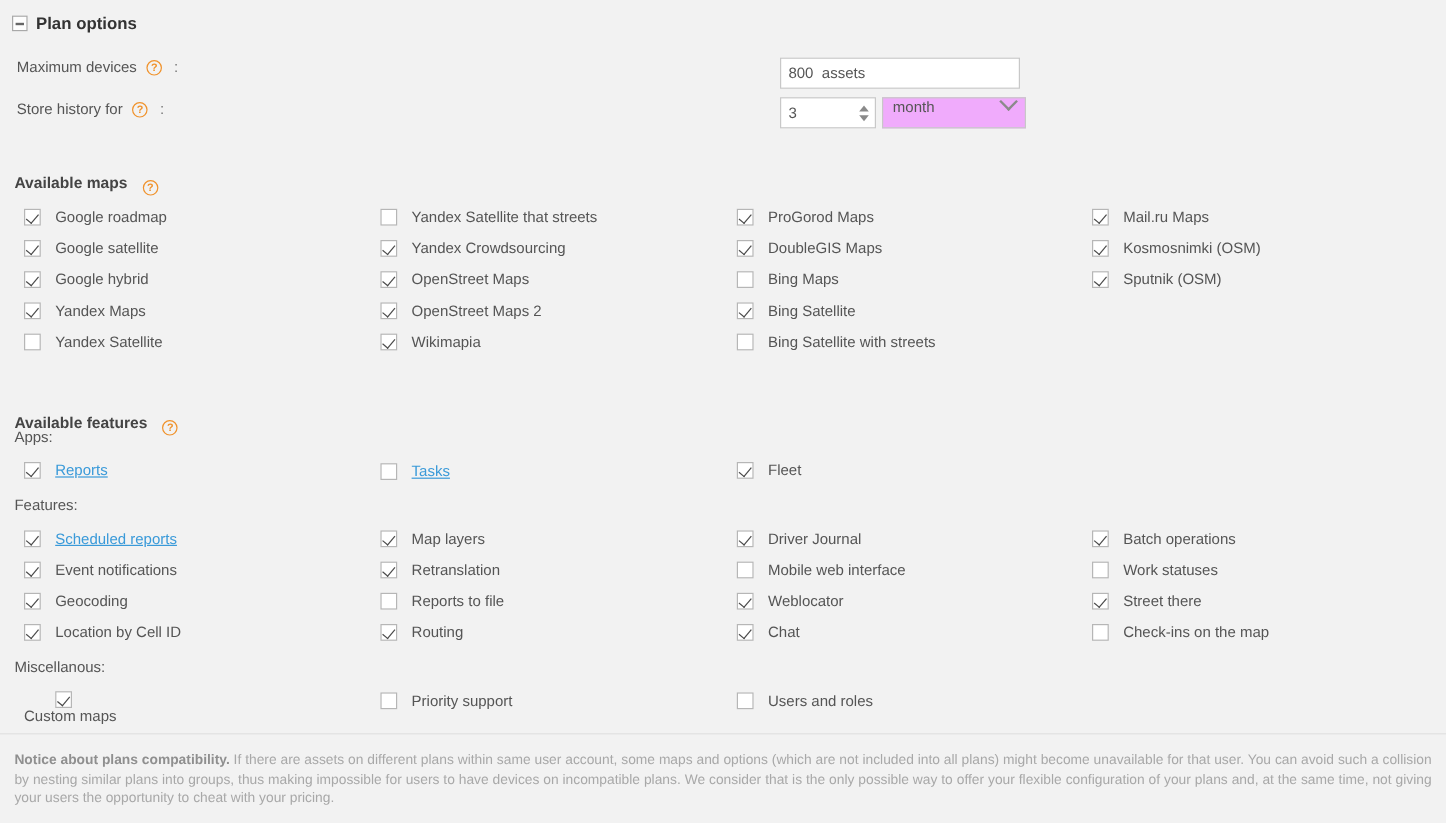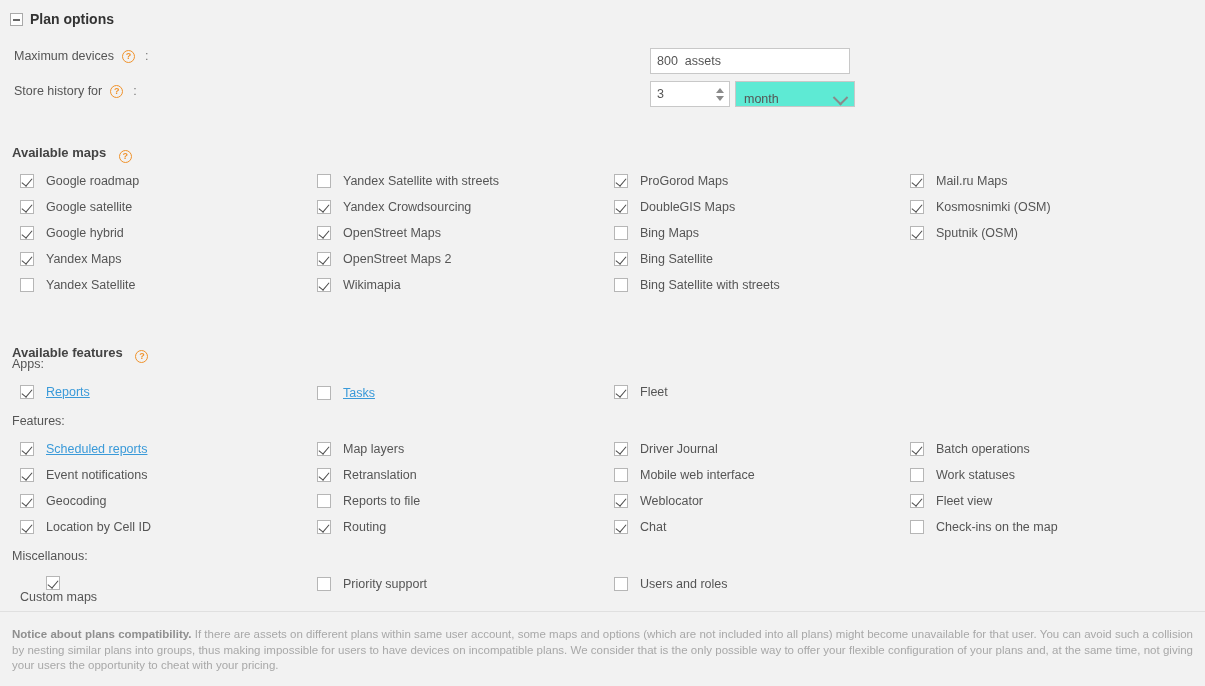--- a/index.html
+++ b/index.html
@@ -124,23 +124,23 @@
     border-right: 4px solid transparent;
   }
   .spin-up { border-bottom: 5px solid #8a8a8a; }
   .spin-dn { border-top: 5px solid #8a8a8a; }
 
   .select-wrap {
     width: 120px;
     height: 26px;
     box-sizing: border-box;
     border: 1px solid #c8c8c8;
-    background: #5eead4;
-    display: flex;
-    align-items: flex-end;
+    background: #f0abfc;
+    display: flex;
+    align-items: flex-start;
     padding: 0 8px;
     margin-left: 5px;
   }
   .select-wrap .val { flex: 1; font-size: 12.5px; color: #555; }
   .chev {
     width: 9px; height: 9px;
     border-right: 2px solid #8a8a8a;
     border-bottom: 2px solid #8a8a8a;
     transform: rotate(45deg) translate(-2px,-2px);
   }
@@ -280,21 +280,21 @@
     <div class="cb-item" style="left: 20px; top: 251px;">
       <span class="cb checked"></span>
       <span class="cb-label">Yandex Maps</span>
     </div>
     <div class="cb-item" style="left: 20px; top: 277px;">
       <span class="cb"></span>
       <span class="cb-label">Yandex Satellite</span>
     </div>
     <div class="cb-item" style="left: 317px; top: 173px;">
       <span class="cb"></span>
-      <span class="cb-label">Yandex Satellite with streets</span>
+      <span class="cb-label">Yandex Satellite that streets</span>
     </div>
     <div class="cb-item" style="left: 317px; top: 199px;">
       <span class="cb checked"></span>
       <span class="cb-label">Yandex Crowdsourcing</span>
     </div>
     <div class="cb-item" style="left: 317px; top: 225px;">
       <span class="cb checked"></span>
       <span class="cb-label">OpenStreet Maps</span>
     </div>
     <div class="cb-item" style="left: 317px; top: 251px;">
@@ -413,21 +413,21 @@
     <div class="cb-item" style="left: 910px; top: 441px;">
       <span class="cb checked"></span>
       <span class="cb-label">Batch operations</span>
     </div>
     <div class="cb-item" style="left: 910px; top: 467px;">
       <span class="cb"></span>
       <span class="cb-label">Work statuses</span>
     </div>
     <div class="cb-item" style="left: 910px; top: 493px;">
       <span class="cb checked"></span>
-      <span class="cb-label">Fleet view</span>
+      <span class="cb-label">Street there</span>
     </div>
     <div class="cb-item" style="left: 910px; top: 519px;">
       <span class="cb"></span>
       <span class="cb-label">Check-ins on the map</span>
     </div>
   </div>
 
 <div class="sub-label" style="top:549px;">Miscellanous:</div>
 <div id="misc-container">
     <div class="cb-item" style="left: 20px; top: 576px; flex-direction: column;">

